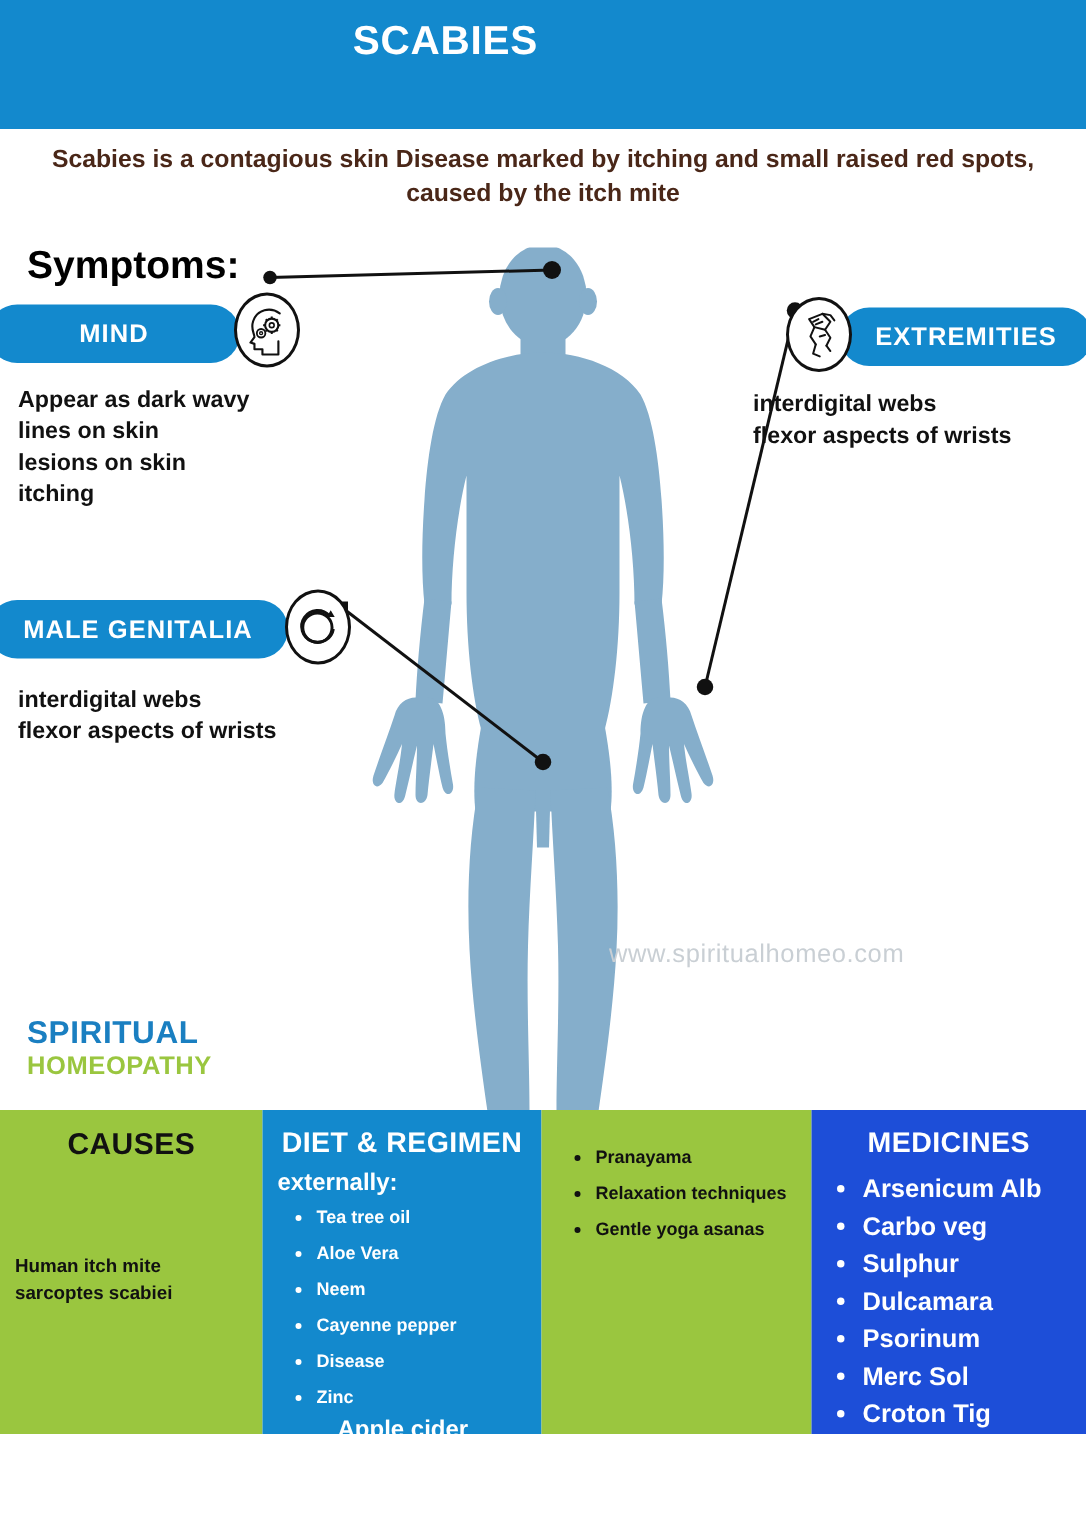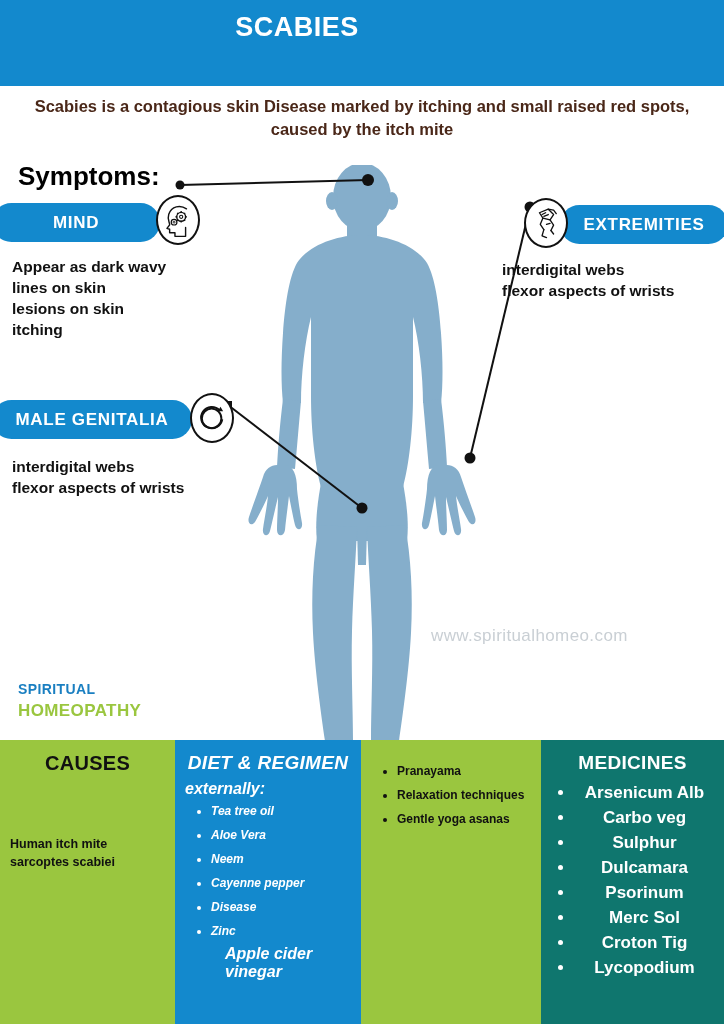--- a/index.html
+++ b/index.html
@@ -47,21 +47,21 @@
   }
 
   
   .silhouette {
     position: absolute;
     left: 237px; top: 165px;
     width: 250px; height: 576px;
   }
   .watermark {
     position: absolute;
-    left: 431px; top: 626px;
+    left: 406px; top: 626px;
     color: #c9cfd4;
     font-size: 17px;
     letter-spacing: 0.4px;
     font-weight: 500;
   }
 
   
   .leaders {
     position: absolute;
     left: 0; top: 0;
@@ -116,40 +116,40 @@
   .note-mind   { left: 12px;  top: 256px; width: 215px; }
   .note-male   { left: 12px;  top: 456px; width: 230px; }
   .note-extrem { left: 502px; top: 259px; width: 218px; }
 
   
   .logo {
     position: absolute;
     left: 18px; top: 678px;
     line-height: 22px;
   }
-  .logo-1 { color: #1a7fc1; font-size: 14px; font-weight: bold; letter-spacing: 0.4px; }
+  .logo-1 { color: #1a7fc1; font-size: 21px; font-weight: bold; letter-spacing: 0.4px; }
   .logo-2 { color: #9ac63f; font-size: 17px; font-weight: bold; letter-spacing: 0.4px; }
 
   
   .panels {
     position: absolute;
     left: 0; top: 740px;
     width: 724px; height: 284px;
     display: flex;
   }
   .panel {
-    height: 284px;
+    height: 216px;
     box-sizing: border-box;
     padding: 12px 10px 0 10px;
     overflow: hidden;
   }
   .p-causes   { width: 175px; background: #9ac63f; color: #111111; }
-  .p-diet     { width: 186px; background: #1389cd; color: #ffffff; font-style: italic; }
+  .p-diet     { width: 186px; background: #1389cd; color: #ffffff; }
   .p-yoga     { width: 180px; background: #9ac63f; color: #111111; }
-  .p-medicine { width: 183px; background: #0f766e; color: #ffffff; }
+  .p-medicine { width: 183px; background: #1d4ed8; color: #ffffff; }
 
   .panel-title {
     text-align: center;
     font-size: 19px;
     font-weight: bold;
     letter-spacing: 0.3px;
     margin-bottom: 6px;
   }
   .p-causes .panel-title { font-size: 20px; }
   .p-medicine .panel-title { font-size: 19px; }
@@ -166,21 +166,21 @@
     margin: 6px 0 1px 0;
   }
   ul.plist {
     margin: 0;
     padding-left: 26px;
     font-size: 12px;
     font-weight: bold;
     line-height: 24px;
   }
   ul.plist li { margin: 0; padding: 0; }
-  .p-medicine ul.plist { padding-left: 24px; line-height: 25px; font-size: 17px; text-align: center; }
+  .p-medicine ul.plist { padding-left: 24px; line-height: 25px; font-size: 17px; }
   .p-yoga ul.plist { margin-top: 7px; line-height: 24px; }
   .tail-line {
     font-size: 16px;
     font-weight: bold;
     margin-top: 2px;
     margin-left: 40px;
   }
 </style>
 </head>
 <body>

